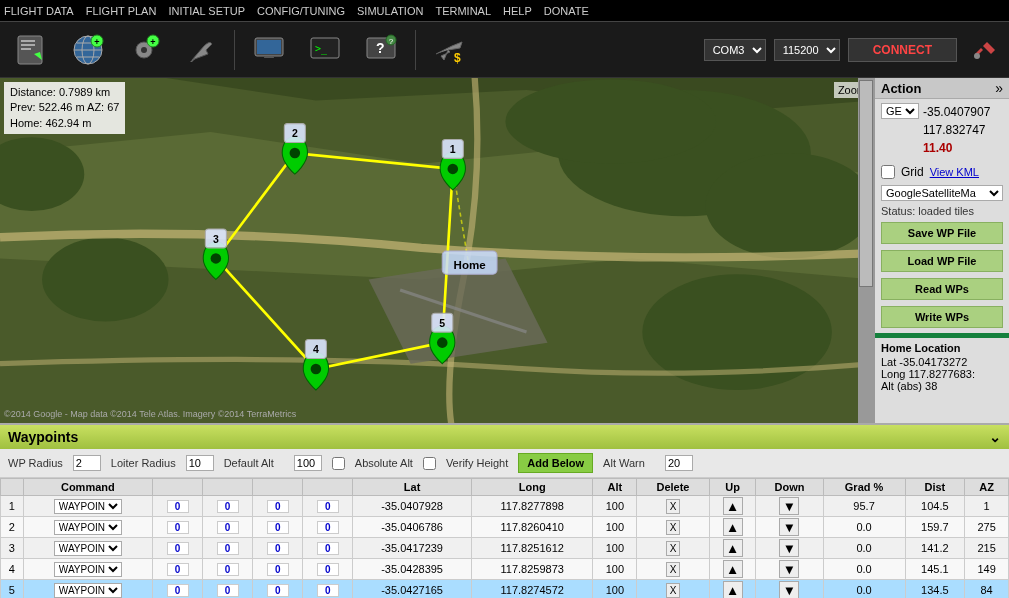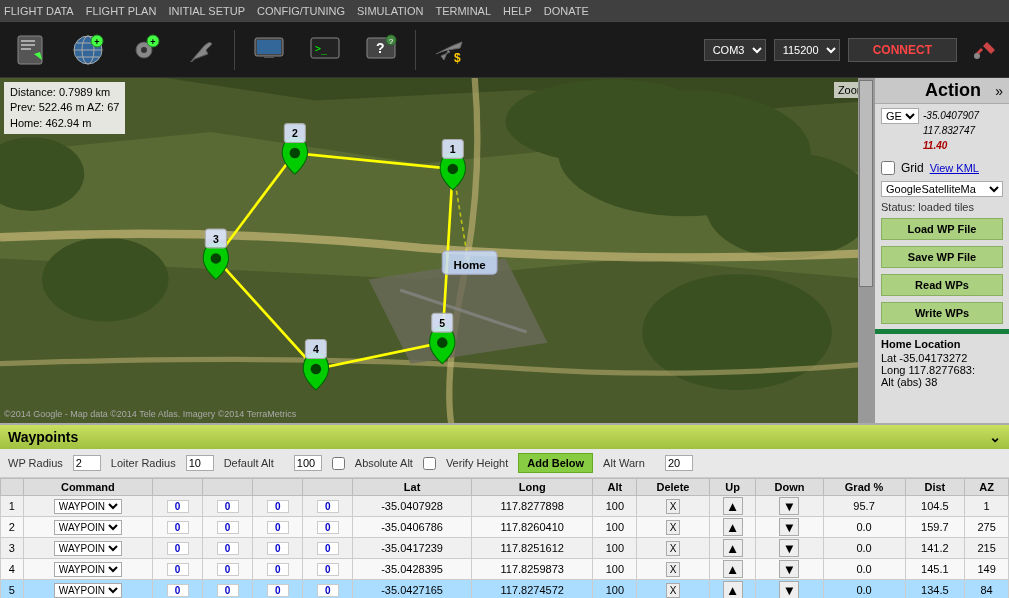--- a/index.html
+++ b/index.html
@@ -1,19 +1,19 @@
 <!DOCTYPE html>
 <html><head>
   <meta charset="utf-8">
   <style>
     * { margin: 0; padding: 0; box-sizing: border-box; }
     body { font-family: Arial, sans-serif; font-size: 12px; background: #1a1a1a; color: #fff; width: 1009px; height: 598px; overflow: hidden; }
 
     
-    .menu-bar { display: flex; align-items: center; background: #404040; height: 22px; padding: 0 4px; gap: 12px; border-bottom: 1px solid #444; }
+    .menu-bar { display: flex; align-items: center; background: #000000; height: 22px; padding: 0 4px; gap: 12px; border-bottom: 1px solid #444; }
     .menu-item { color: #ccc; font-size: 11px; cursor: pointer; white-space: nowrap; }
 
     
     .toolbar { display: flex; align-items: center; background: #1a1a1a; height: 56px; padding: 4px 8px; gap: 8px; border-bottom: 1px solid #333; }
     .toolbar-btn { display: flex; flex-direction: column; align-items: center; justify-content: center; cursor: pointer; width: 48px; height: 48px; }
     .toolbar-icon { width: 36px; height: 36px; display: flex; align-items: center; justify-content: center; }
     .toolbar-sep { width: 1px; height: 40px; background: #444; margin: 0 2px; }
     .toolbar-right { margin-left: auto; display: flex; align-items: center; gap: 8px; }
     .com-select { background: #333; color: #fff; border: 1px solid #555; padding: 2px 4px; font-size: 11px; height: 22px; }
     .connect-btn { background: #333; color: #ff4444; border: 1px solid #555; padding: 4px 24px; font-size: 12px; font-weight: bold; cursor: pointer; }
@@ -26,25 +26,25 @@
     .map-overlay-info { position: absolute; top: 4px; left: 4px; background: rgba(255,255,255,0.85); color: #000; padding: 3px 6px; font-size: 11px; line-height: 1.4; }
     .map-zoom { position: absolute; top: 4px; right: 4px; background: rgba(255,255,255,0.7); color: #000; font-size: 11px; padding: 2px 4px; }
     .map-copyright { position: absolute; bottom: 4px; left: 4px; font-size: 9px; color: #aaa; }
 
     
     .map-svg { width: 100%; height: 100%; }
 
     
     .right-panel { width: 135px; background: #ddd; color: #000; border-left: 1px solid #999; display: flex; flex-direction: column; }
     .action-header { display: flex; align-items: center; justify-content: space-between; background: #c8c8c8; padding: 2px 6px; border-bottom: 1px solid #aaa; }
-    .action-title { font-weight: bold; font-size: 18px; margin-left: 44px; }
+    .action-title { font-weight: bold; font-size: 13px; }
     .action-expand { cursor: pointer; font-size: 14px; }
     .action-coords { padding: 4px 6px; font-size: 11px; display: flex; gap: 4px; align-items: flex-start; }
     .geo-select { background: #fff; border: 1px solid #aaa; font-size: 11px; width: 38px; }
-    .coord-values { font-size: 10px; line-height: 1.5; font-style: italic; }
+    .coord-values { font-size: 12px; line-height: 1.5; }
     .coord-highlight { color: #aa0000; font-weight: bold; }
     .action-grid-row { display: flex; align-items: center; gap: 6px; padding: 4px 6px; }
     .grid-check { width: 14px; height: 14px; }
     .view-kml-link { color: #0000cc; text-decoration: underline; cursor: pointer; font-size: 11px; }
     .map-type-row { padding: 2px 6px; }
     .map-type-select { width: 100%; background: #fff; border: 1px solid #aaa; font-size: 11px; }
     .status-row { padding: 2px 6px; font-size: 11px; color: #333; }
     .action-btn { display: block; width: calc(100% - 12px); margin: 3px 6px; padding: 4px; background: #aad080; border: 1px solid #88b060; font-size: 11px; cursor: pointer; text-align: center; font-weight: bold; }
     .home-location { padding: 4px 6px; font-size: 11px; border-top: 5px solid #15803d; margin-top: 2px; }
     .home-location-title { font-weight: bold; font-size: 11px; margin-bottom: 2px; }
@@ -293,22 +293,22 @@
       <input type="checkbox" class="grid-check" style="">
       <span>Grid</span>
       <a class="view-kml-link">View KML</a>
     </div>
     <div class="map-type-row">
       <select class="map-type-select">
         <option>GoogleSatelliteMa</option>
       </select>
     </div>
     <div class="status-row">Status: loaded tiles</div>
+    <button class="action-btn">Save WP File</button>
     <button class="action-btn">Load WP File</button>
-    <button class="action-btn">Save WP File</button>
     <button class="action-btn">Read WPs</button>
     <button class="action-btn">Write WPs</button>
     <div class="home-location">
       <div class="home-location-title">Home Location</div>
       <div class="home-loc-row">Lat   -35.04173272</div>
       <div class="home-loc-row">Long  117.8277683:</div>
       <div class="home-loc-row">Alt (abs) 38</div>
     </div>
   </div>
 </div>

